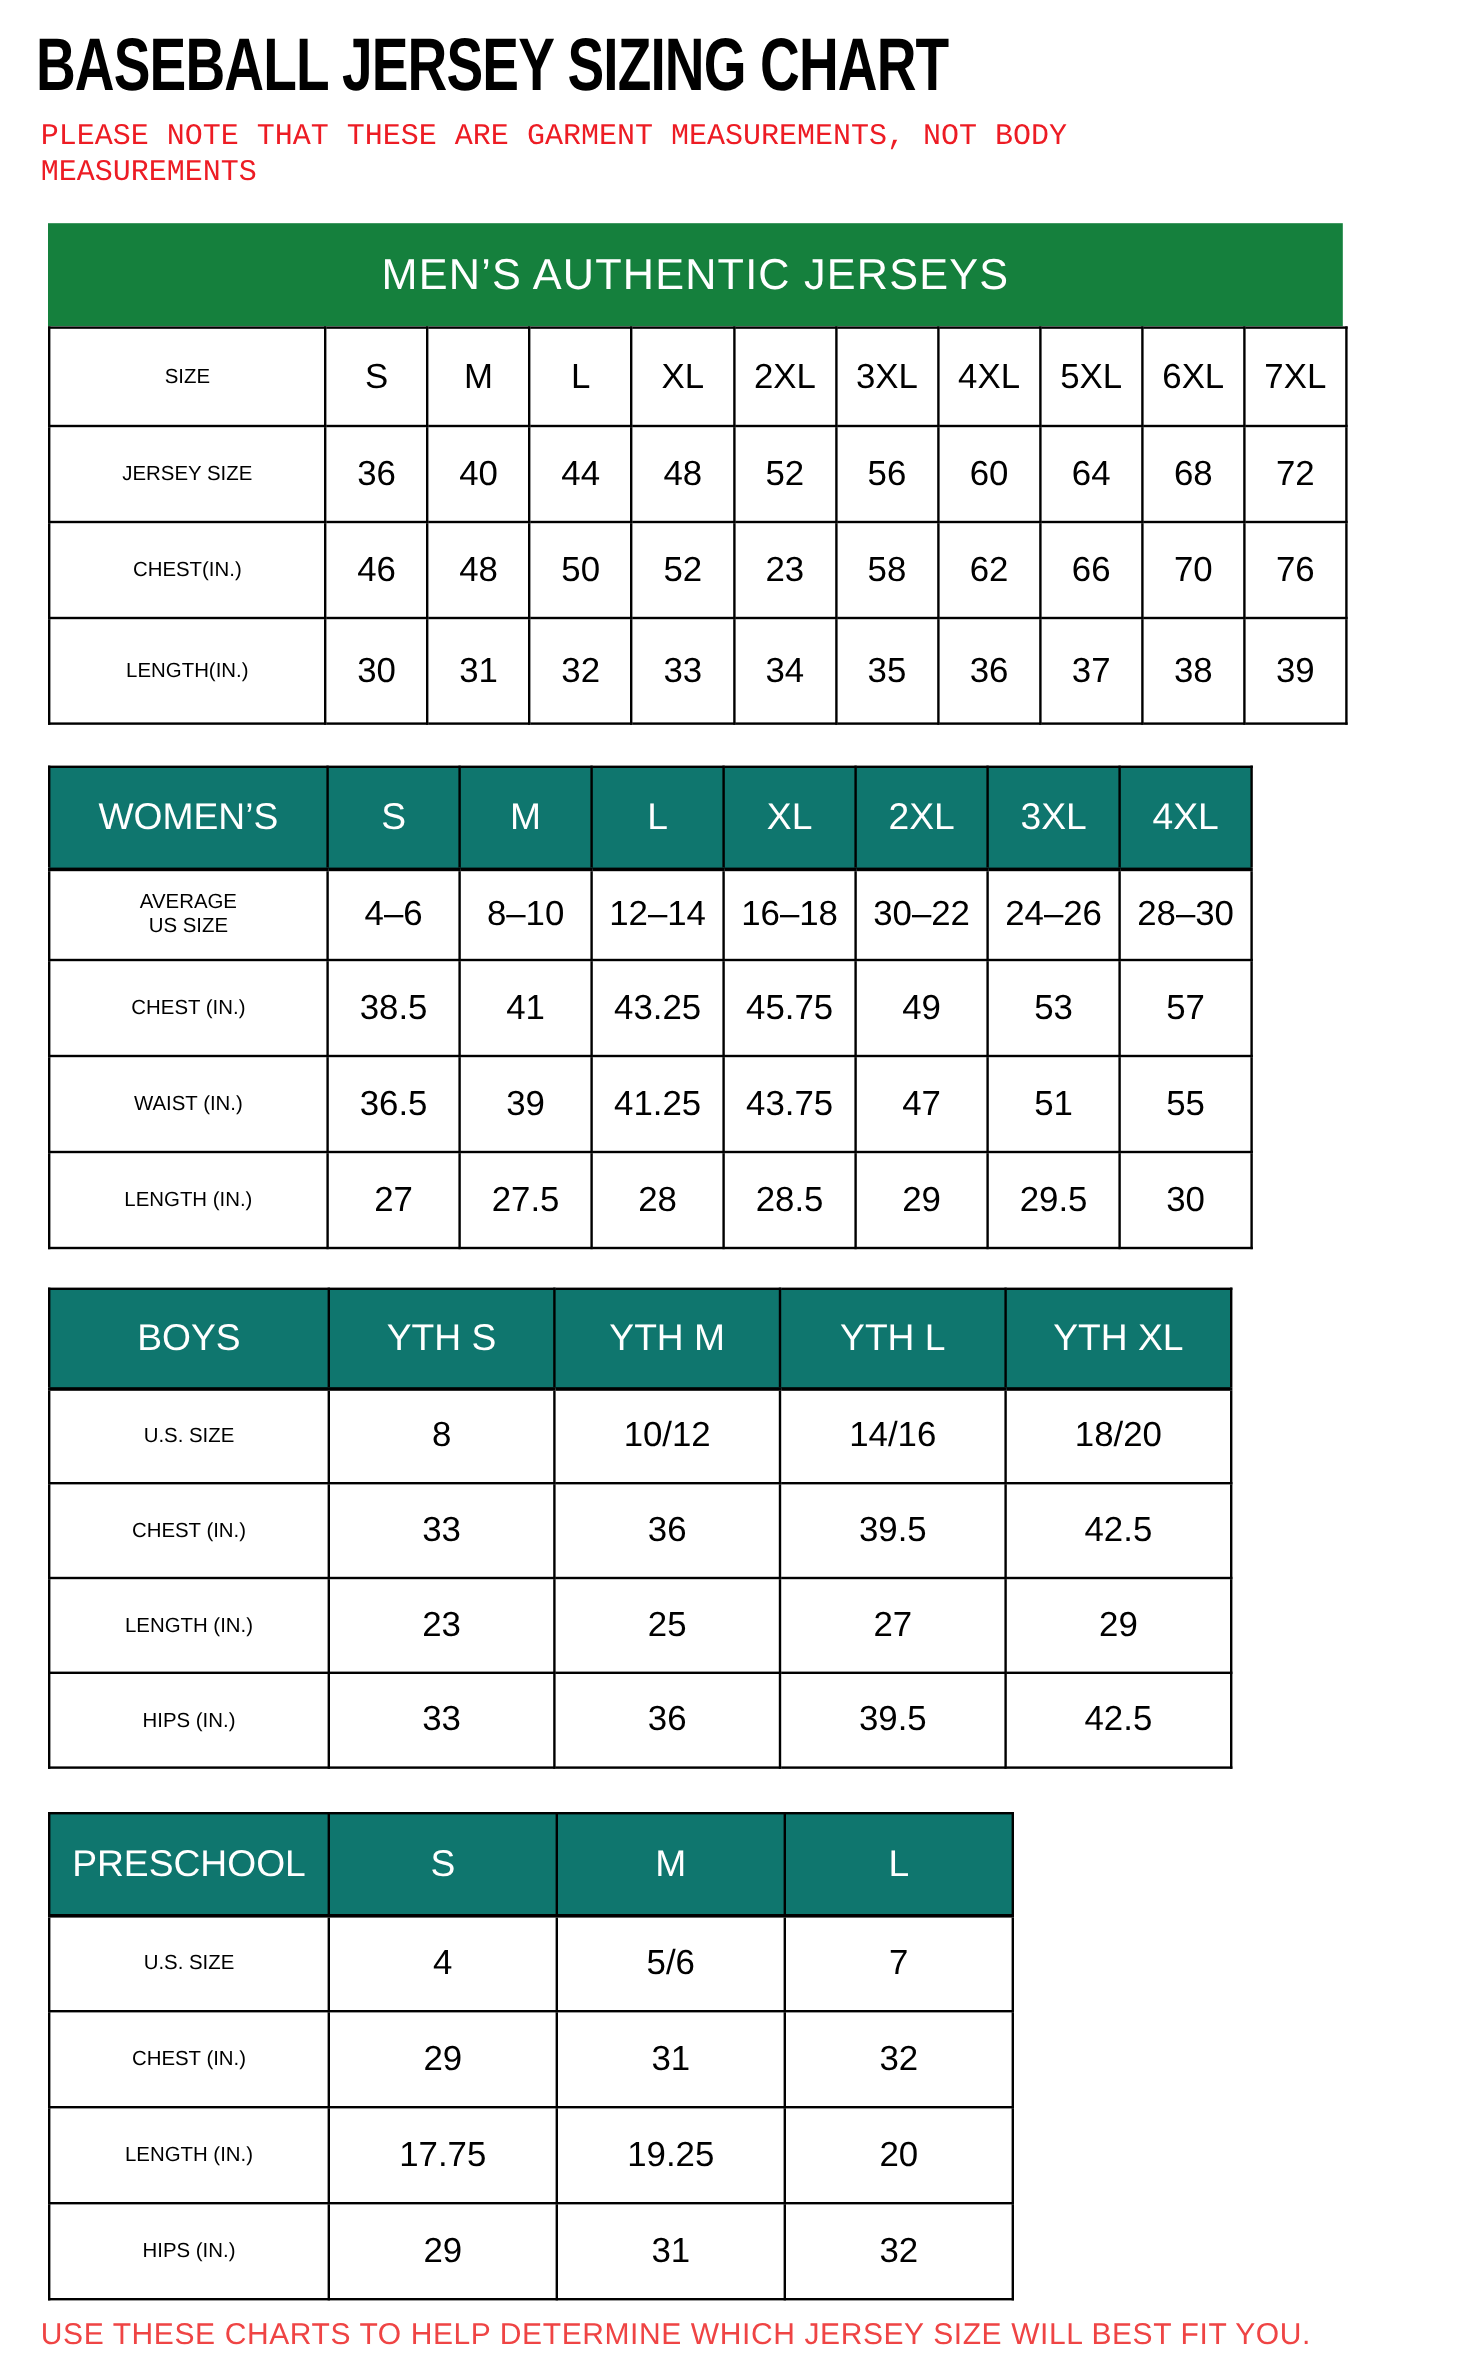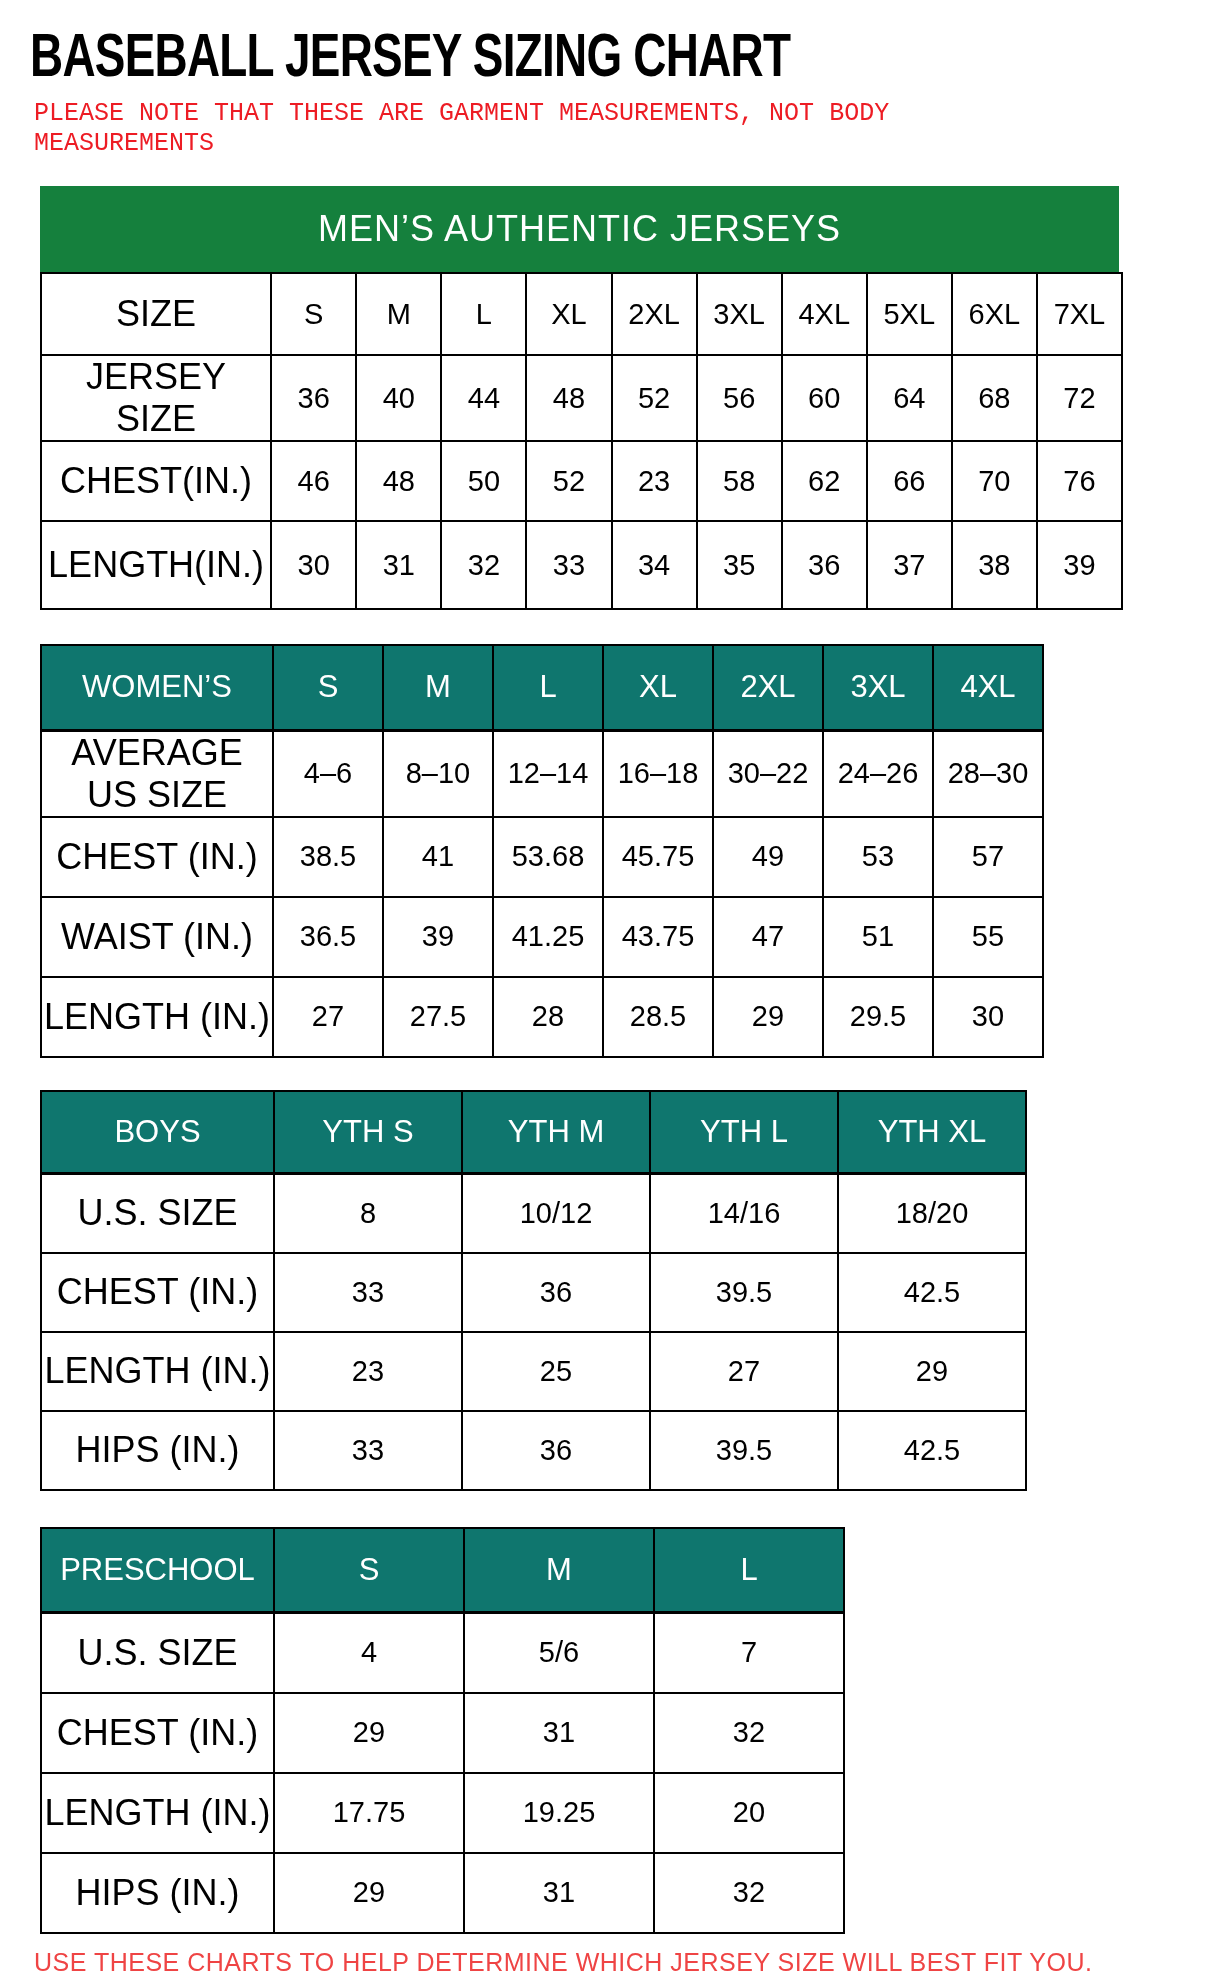--- a/index.html
+++ b/index.html
@@ -25,21 +25,21 @@
     color:#fff;font-size:36px;letter-spacing:1px;
   }
   table.sz{
     border-collapse:collapse;table-layout:fixed;
     background:#fff;
   }
   table.sz td,table.sz th{
     border:2px solid #000;text-align:center;vertical-align:middle;
     font-weight:400;padding:0;
   }
-  td.lbl{font-size:36px;white-space:pre-line;}
+  td.lbl{font-size:17px;white-space:pre-line;}
   td.val{font-size:29px;}
   tr.grayhdr td{
     background:#0f766e;color:#fff;font-size:31px;
     border-bottom:3px solid #000;
   }
   .footer{
     margin:14px 0 0 34px;
     color:#ef4444;font-size:25px;letter-spacing:0.5px;white-space:nowrap;
   }
   .mt-mens{margin-top:28px;}
@@ -143,36 +143,36 @@
         <tr class="grayhdr" style="height:85px">
       <td>WOMEN’S</td>
       <td>S</td>
       <td>M</td>
       <td>L</td>
       <td>XL</td>
       <td>2XL</td>
       <td>3XL</td>
       <td>4XL</td>
     </tr>
-    <tr style="height:64px">
+    <tr style="height:76px">
       <td class="lbl">AVERAGE
 US SIZE</td>
       <td class="val">4–6</td>
       <td class="val">8–10</td>
       <td class="val">12–14</td>
       <td class="val">16–18</td>
       <td class="val">30–22</td>
       <td class="val">24–26</td>
       <td class="val">28–30</td>
     </tr>
     <tr style="height:80px">
       <td class="lbl">CHEST (IN.)</td>
       <td class="val">38.5</td>
       <td class="val">41</td>
-      <td class="val">53.68</td>
+      <td class="val">43.25</td>
       <td class="val">45.75</td>
       <td class="val">49</td>
       <td class="val">53</td>
       <td class="val">57</td>
     </tr>
     <tr style="height:80px">
       <td class="lbl">WAIST (IN.)</td>
       <td class="val">36.5</td>
       <td class="val">39</td>
       <td class="val">41.25</td>

